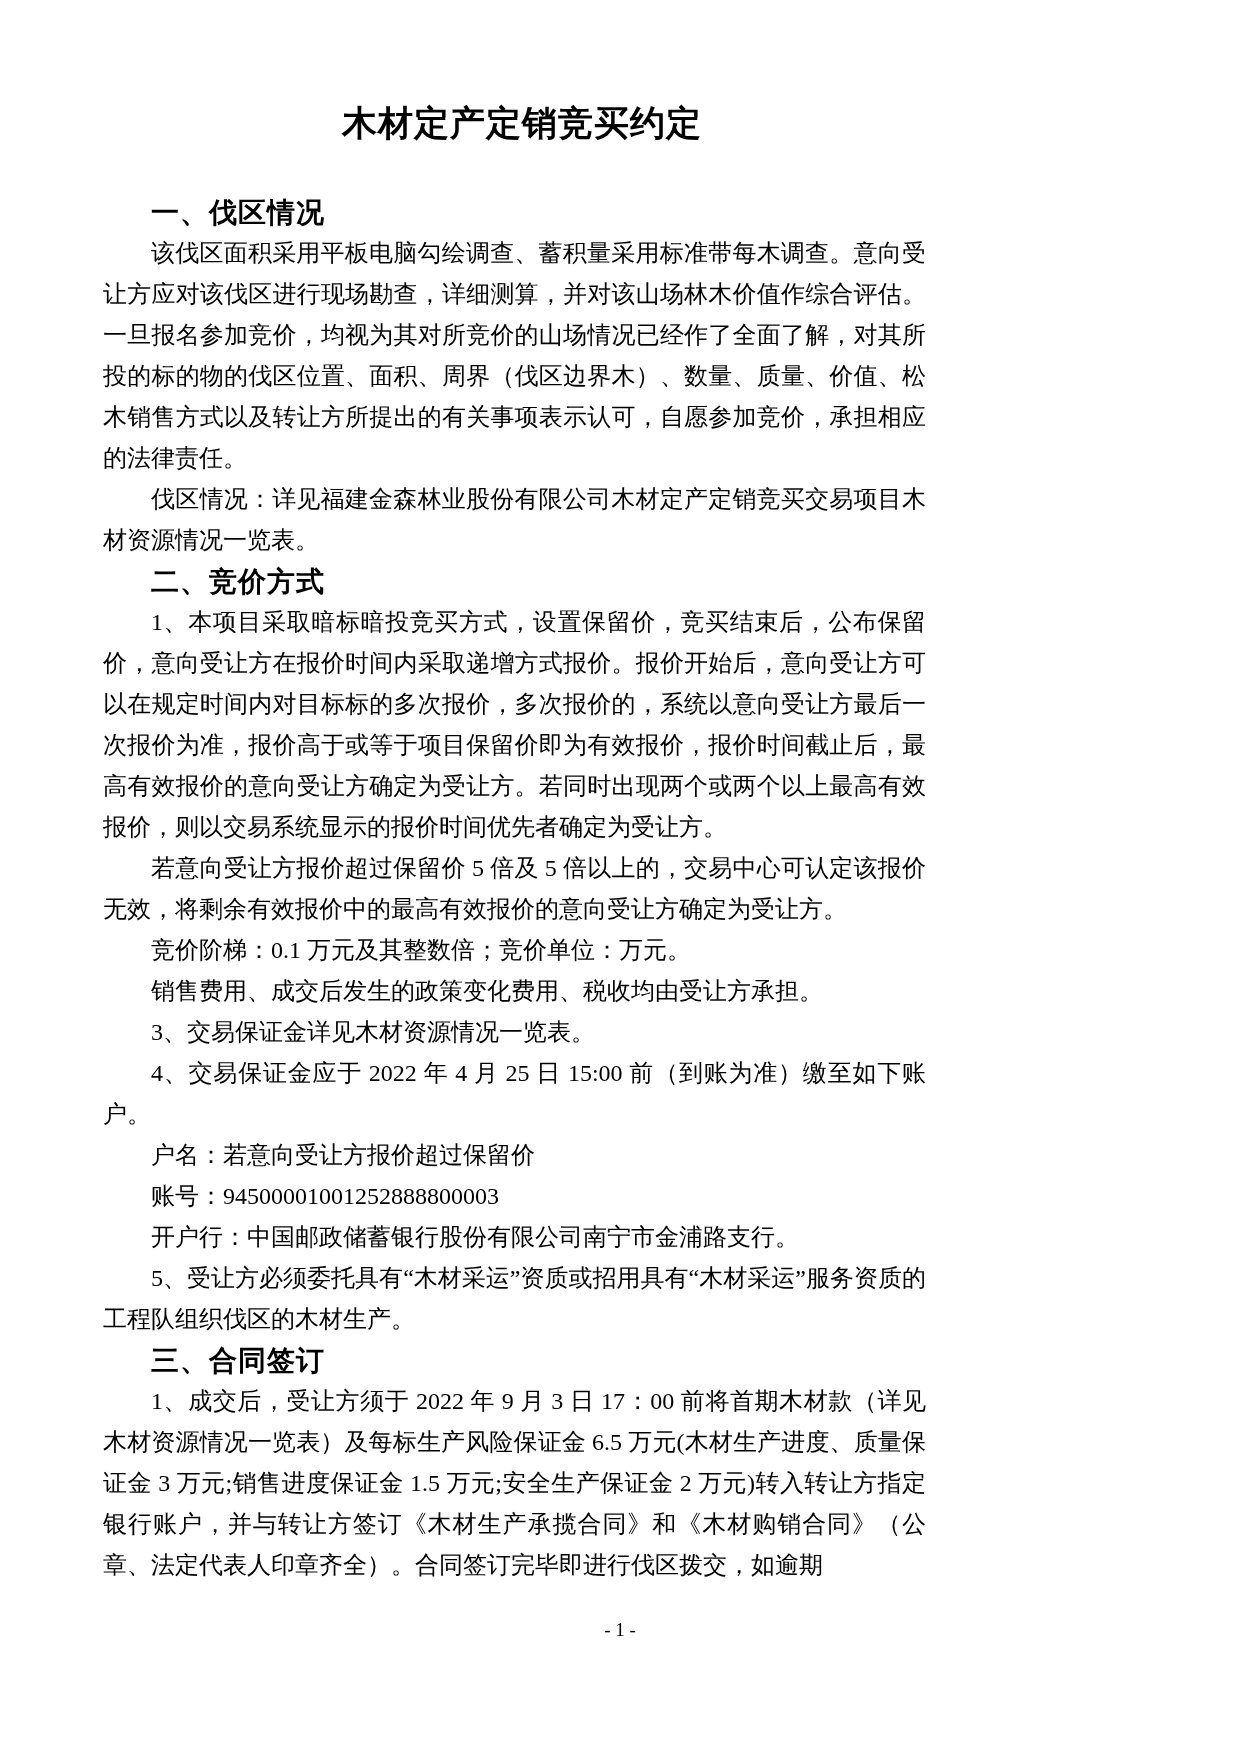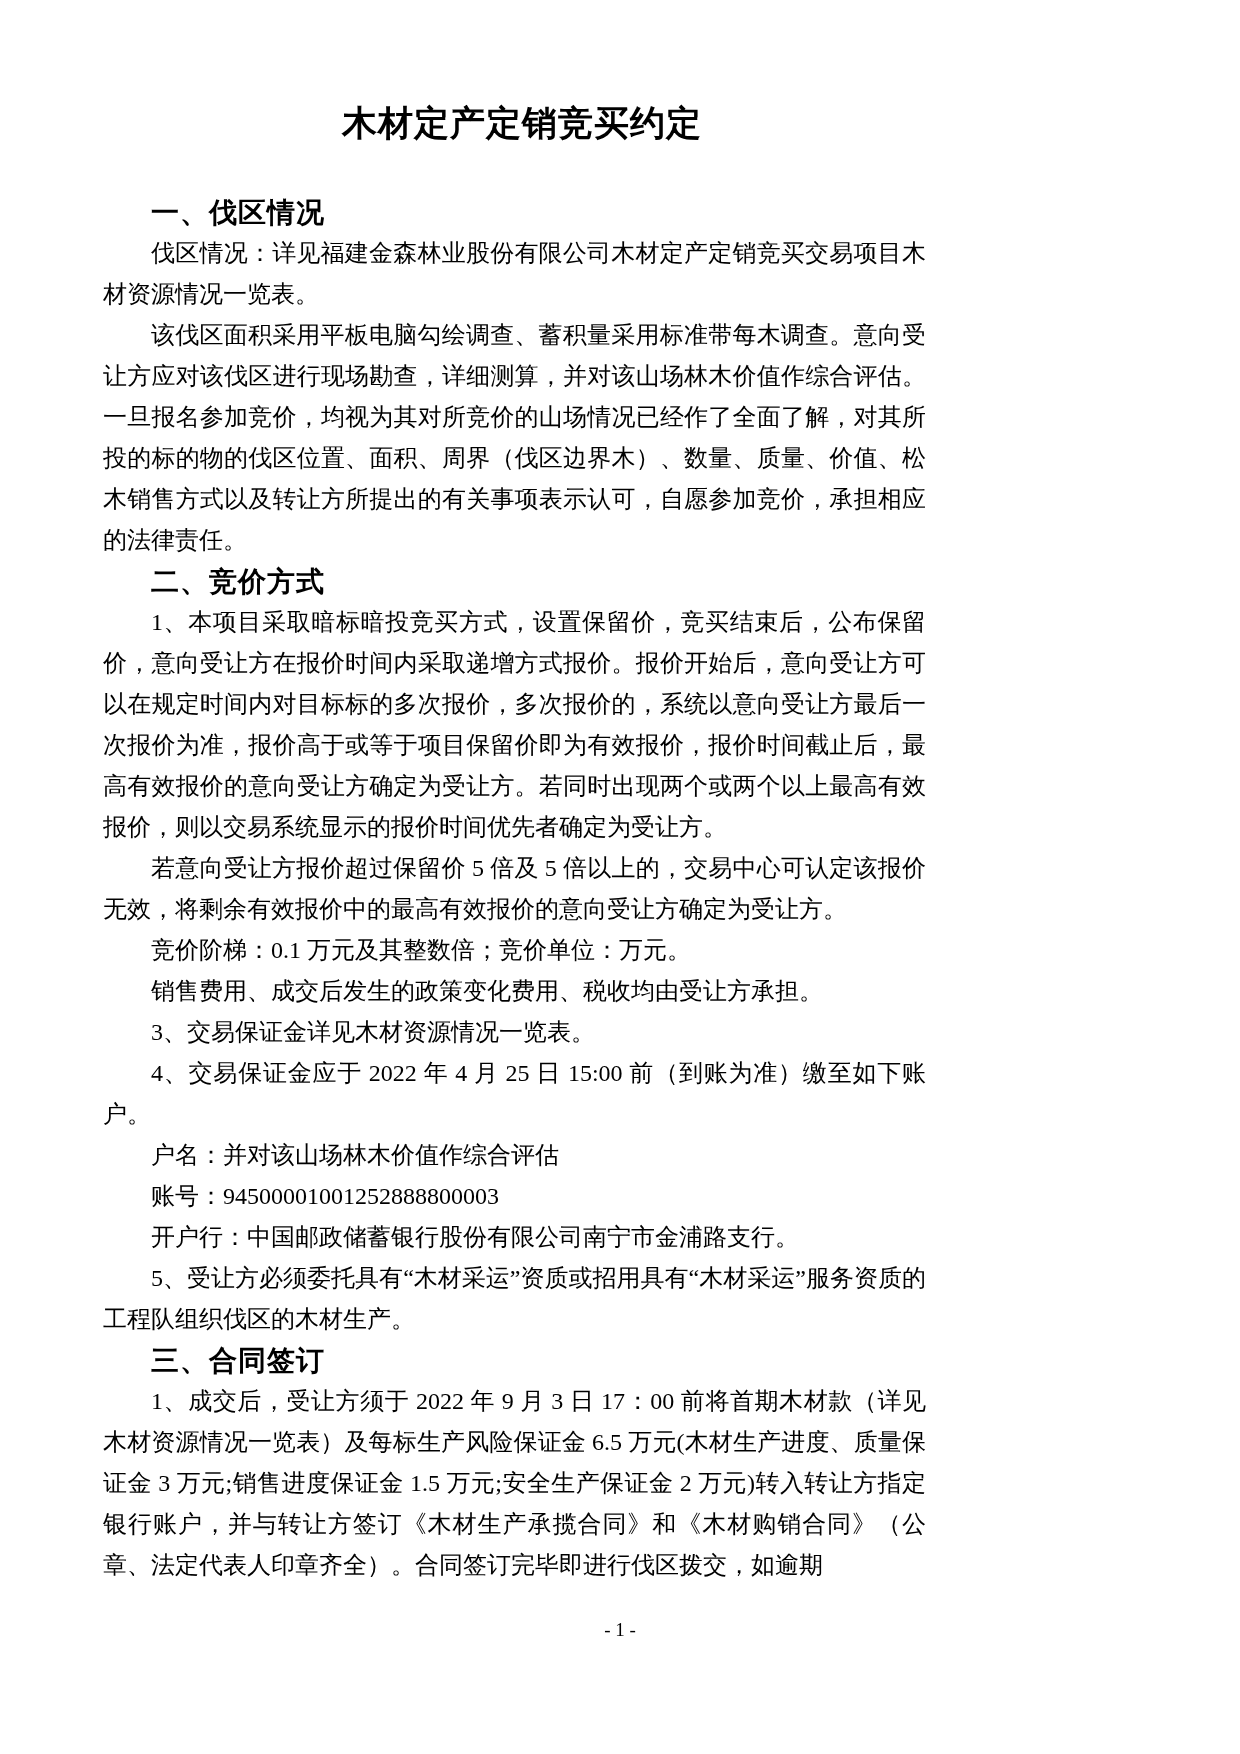--- a/index.html
+++ b/index.html
@@ -66,30 +66,30 @@
 </style>
 </head>
 <body>
 
 <div class="page">
   <h1 class="doc-title">木材定产定销竞买约定</h1>
 
   <div class="doc-body">
 
       <h2 class="sect">一、伐区情况</h2>
+      <p class="para">该伐区面积采用平板电脑勾绘调查、蓄积量采用标准带每木调查。意向受让方应对该伐区进行现场勘查，详细测算，并对该山场林木价值作综合评估。一旦报名参加竞价，均视为其对所竞价的山场情况已经作了全面了解，对其所投的标的物的伐区位置、面积、周界（伐区边界木）、数量、质量、价值、松木销售方式以及转让方所提出的有关事项表示认可，自愿参加竞价，承担相应的法律责任。</p>
       <p class="para">伐区情况：详见福建金森林业股份有限公司木材定产定销竞买交易项目木材资源情况一览表。</p>
-      <p class="para">该伐区面积采用平板电脑勾绘调查、蓄积量采用标准带每木调查。意向受让方应对该伐区进行现场勘查，详细测算，并对该山场林木价值作综合评估。一旦报名参加竞价，均视为其对所竞价的山场情况已经作了全面了解，对其所投的标的物的伐区位置、面积、周界（伐区边界木）、数量、质量、价值、松木销售方式以及转让方所提出的有关事项表示认可，自愿参加竞价，承担相应的法律责任。</p>
       <h2 class="sect">二、竞价方式</h2>
       <p class="para">1、本项目采取暗标暗投竞买方式，设置保留价，竞买结束后，公布保留价，意向受让方在报价时间内采取递增方式报价。报价开始后，意向受让方可以在规定时间内对目标标的多次报价，多次报价的，系统以意向受让方最后一次报价为准，报价高于或等于项目保留价即为有效报价，报价时间截止后，最高有效报价的意向受让方确定为受让方。若同时出现两个或两个以上最高有效报价，则以交易系统显示的报价时间优先者确定为受让方。</p>
       <p class="para">若意向受让方报价超过保留价 5 倍及 5 倍以上的，交易中心可认定该报价无效，将剩余有效报价中的最高有效报价的意向受让方确定为受让方。</p>
       <p class="para">竞价阶梯：0.1 万元及其整数倍；竞价单位：万元。</p>
       <p class="para">销售费用、成交后发生的政策变化费用、税收均由受让方承担。</p>
       <p class="para">3、交易保证金详见木材资源情况一览表。</p>
       <p class="para">4、交易保证金应于 2022 年 4 月 25 日 15:00 前（到账为准）缴至如下账户。</p>
-      <p class="para">户名：并对该山场林木价值作综合评估</p>
+      <p class="para">户名：若意向受让方报价超过保留价</p>
       <p class="para">账号：94500001001252888800003</p>
       <p class="para">开户行：中国邮政储蓄银行股份有限公司南宁市金浦路支行。</p>
       <p class="para">5、受让方必须委托具有“木材采运”资质或招用具有“木材采运”服务资质的工程队组织伐区的木材生产。</p>
       <h2 class="sect">三、合同签订</h2>
       <p class="para">1、成交后，受让方须于 2022 年 9 月 3 日 17：00 前将首期木材款（详见木材资源情况一览表）及每标生产风险保证金 6.5 万元(木材生产进度、质量保证金 3 万元;销售进度保证金 1.5 万元;安全生产保证金 2 万元)转入转让方指定银行账户，并与转让方签订《木材生产承揽合同》和《木材购销合同》（公章、法定代表人印章齐全）。合同签订完毕即进行伐区拨交，如逾期</p>
     </div>
 
   <div class="page-number">- 1 -</div>
 </div>
 

